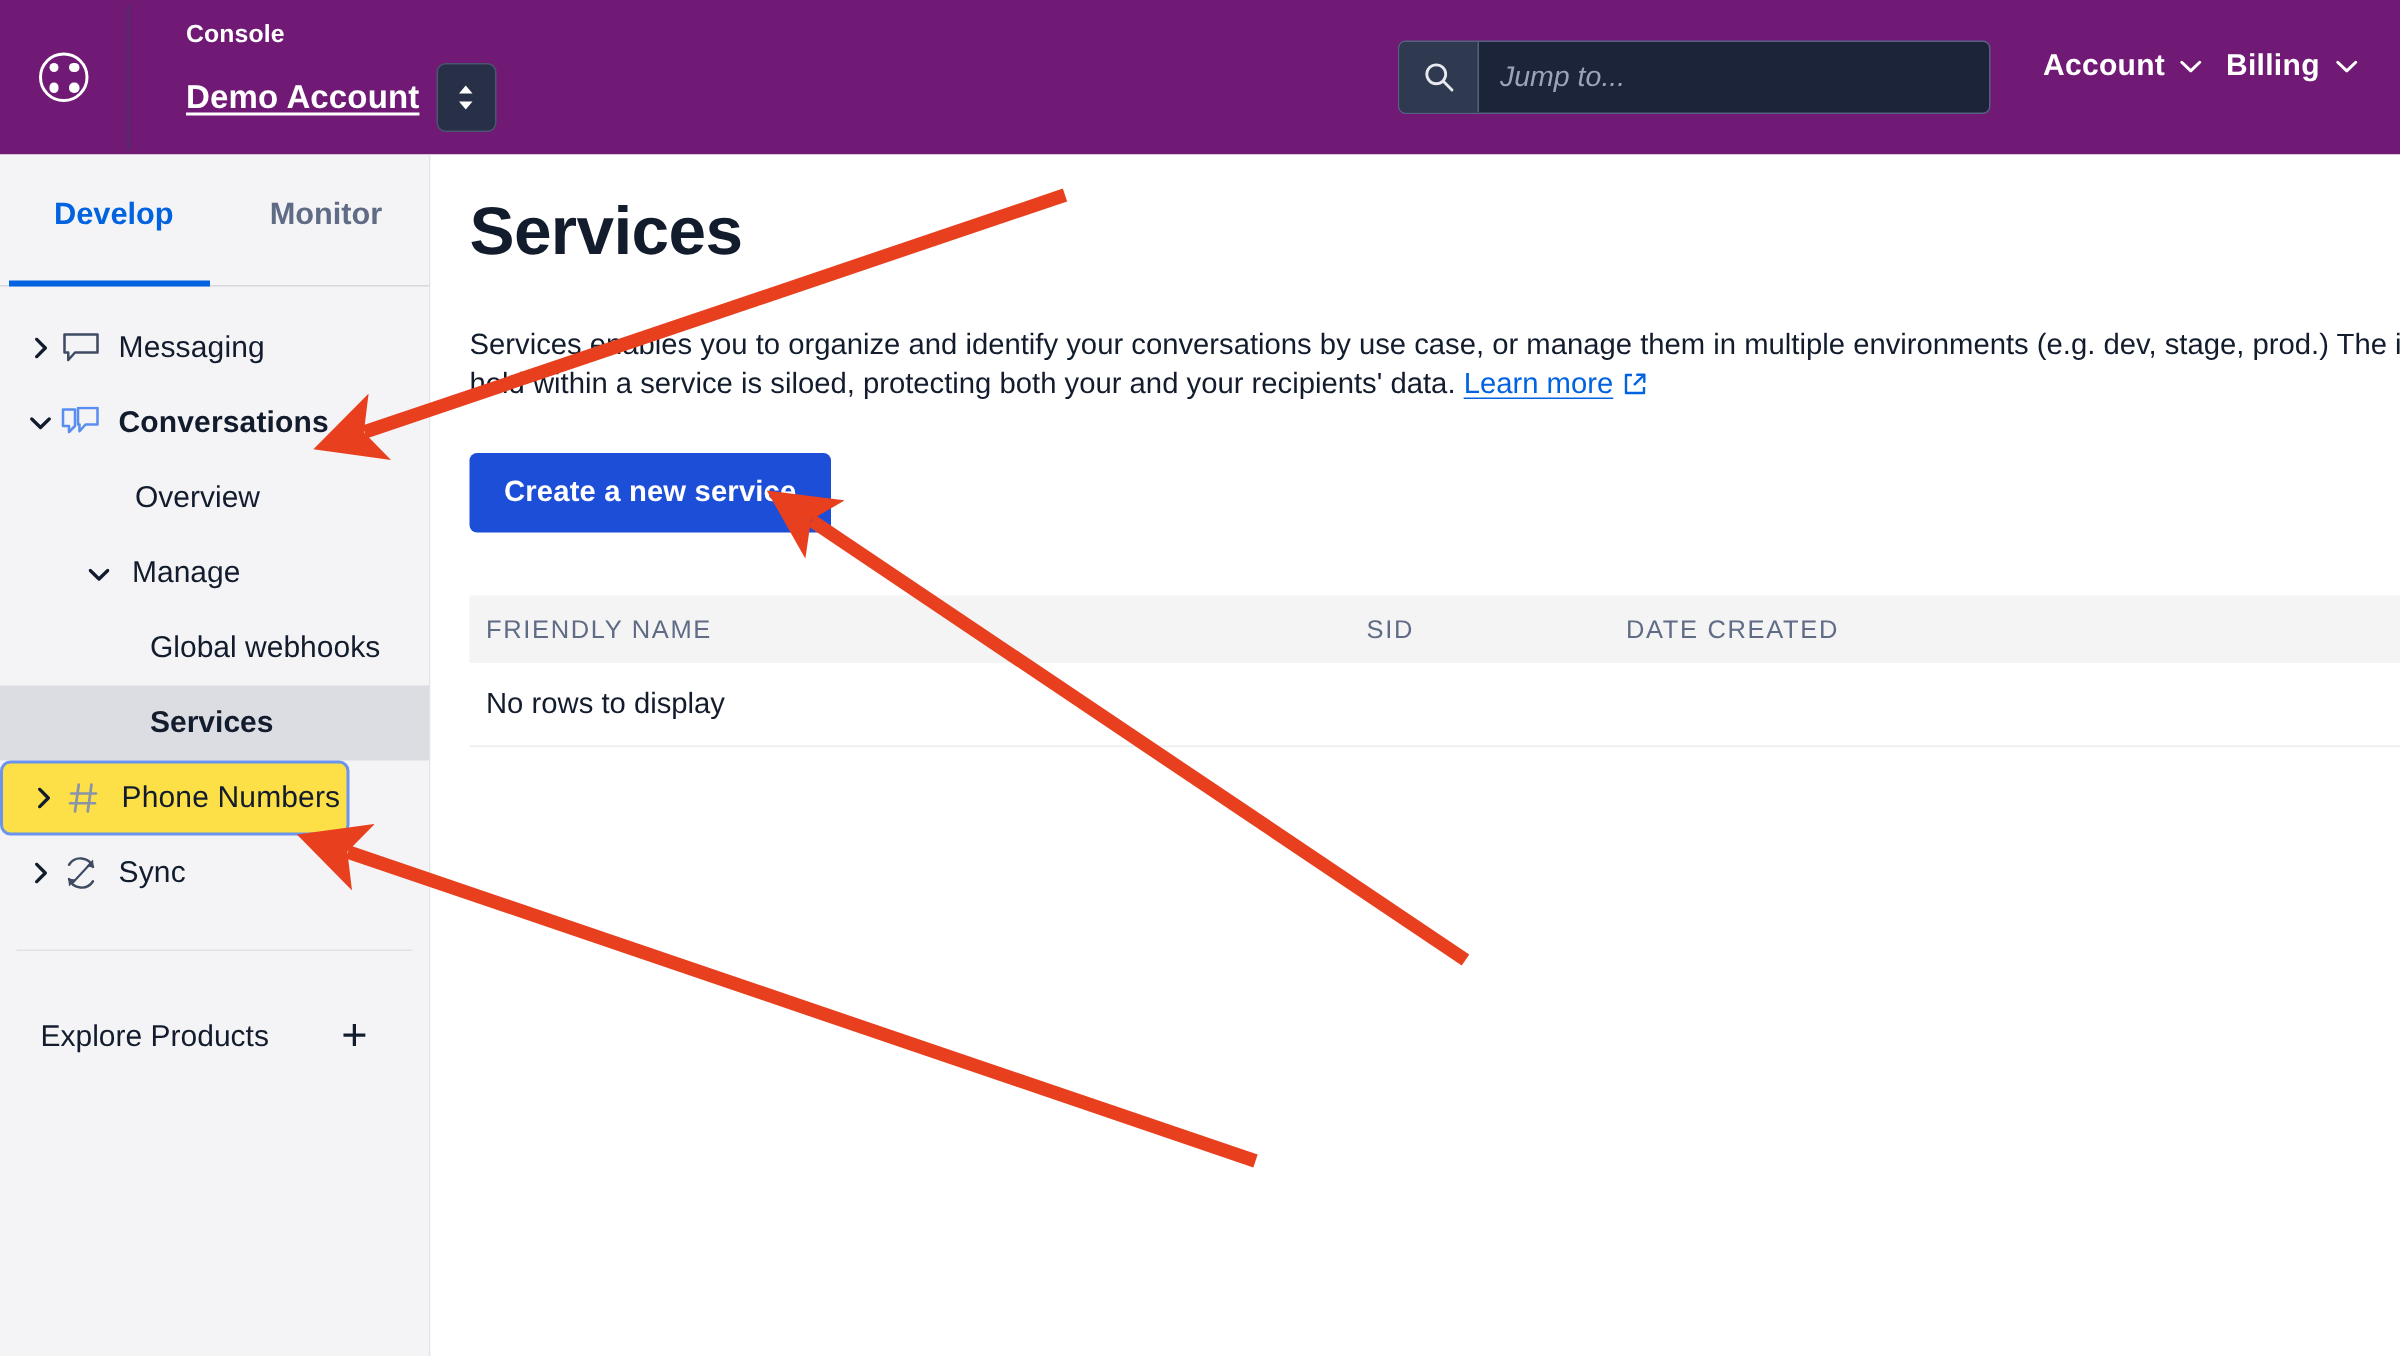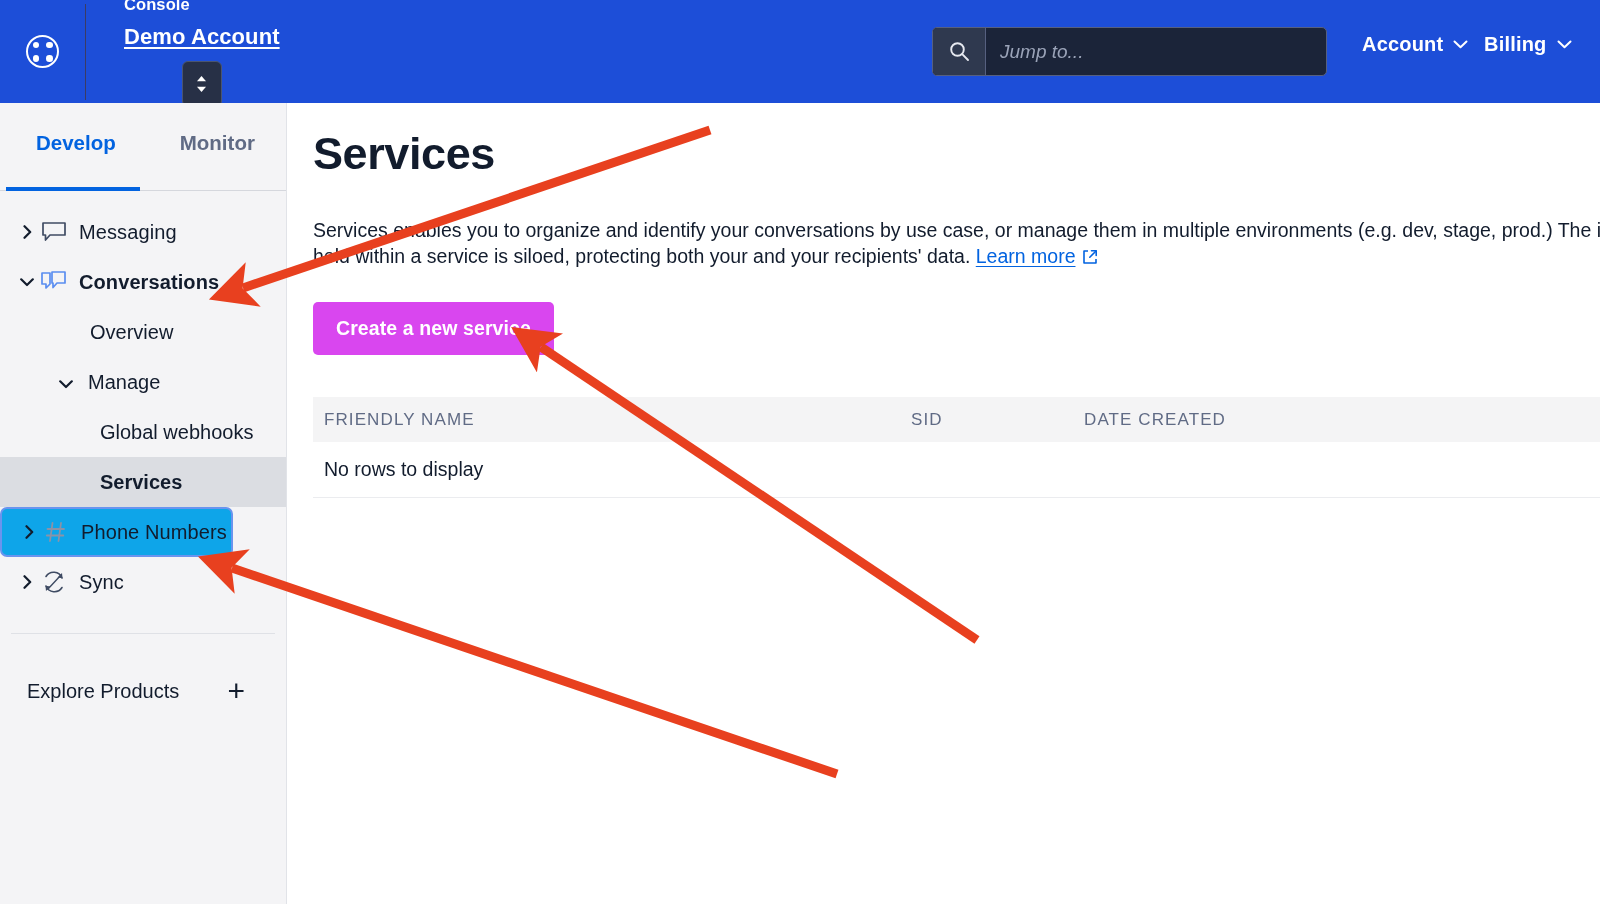--- a/index.html
+++ b/index.html
@@ -8,21 +8,21 @@
     overflow: hidden;
     background: #ffffff;
     font-family: "Liberation Sans", sans-serif;
     -webkit-font-smoothing: antialiased;
   }
 
   
   .topbar {
     position: absolute; top: 0; left: 0;
     width: 1600px; height: 103px;
-    background: #1d4ed8;
+    background: #701a75;
     display: flex; align-items: center;
   }
   .logo-wrap {
     width: 85px; height: 103px;
     display: flex; align-items: center; justify-content: center;
     flex: 0 0 85px;
   }
   .logo-circle {
     width: 33px; height: 33px; border-radius: 50%;
     border: 2.8px solid #ffffff;
@@ -45,21 +45,21 @@
   .acct-block {
     margin-left: 38px;
     display: flex; flex-direction: column; justify-content: center;
     height: 103px;
   }
   .acct-console {
     color: #ffffff; font-size: 16.5px; font-weight: 700;
     letter-spacing: .1px; line-height: 1;
     margin-bottom: 11px;
   }
-  .acct-row { display: flex; align-items: center; gap: 11px; flex-direction: column; }
+  .acct-row { display: flex; align-items: center; gap: 11px; }
   .acct-name {
     color: #ffffff; font-size: 22px; font-weight: 700;
     text-decoration: underline; text-underline-offset: 3px;
     text-decoration-thickness: 2.2px;
     letter-spacing: .1px; cursor: pointer;
   }
   .acct-switch {
     width: 40px; height: 46px; border-radius: 6px;
     border: 1px solid #4a5570; background: #273046;
     display: flex; align-items: center; justify-content: center;
@@ -149,21 +149,21 @@
   .nav-sub.manage .txt { padding-left: 0; }
   .nav-sub.manage {
     padding-left: 59px;
     display: flex; align-items: center; gap: 15px;
   }
   .nav-sub.active {
     background: #dbdde2; font-weight: 700;
   }
   .nav-focus {
     border: 2.5px solid #6a94ee; border-radius: 7px;
-    background: #0ea5e9;
+    background: #fde047;
     margin: 0 54px 0 0;
     width: 233px;
   }
 
   .sb-divider {
     height: 1px; background: #dfe1e6;
     margin: 26px 11px 0 11px;
   }
   .explore {
     display: flex; align-items: center; justify-content: space-between;
@@ -195,21 +195,21 @@
   .learn-link {
     color: #0263e0; text-decoration: underline;
     text-underline-offset: 3px; cursor: pointer;
     white-space: nowrap;
   }
   .ext-ico { display: inline-block; vertical-align: -2px; margin-left: 7px; }
 
   .create-btn {
     margin: 31px 0 0 26px;
     height: 53px; padding: 0 23px;
-    background: #d946ef; border: none; border-radius: 5px;
+    background: #1d4ed8; border: none; border-radius: 5px;
     color: #ffffff; font-size: 19.5px; font-weight: 700;
     font-family: "Liberation Sans", sans-serif;
     cursor: pointer; letter-spacing: .1px;
   }
 
   .table { margin: 42px 0 0 26px; width: 1420px; }
   .thead {
     background: #f4f4f5;
     height: 45px; display: flex; align-items: center;
   }

